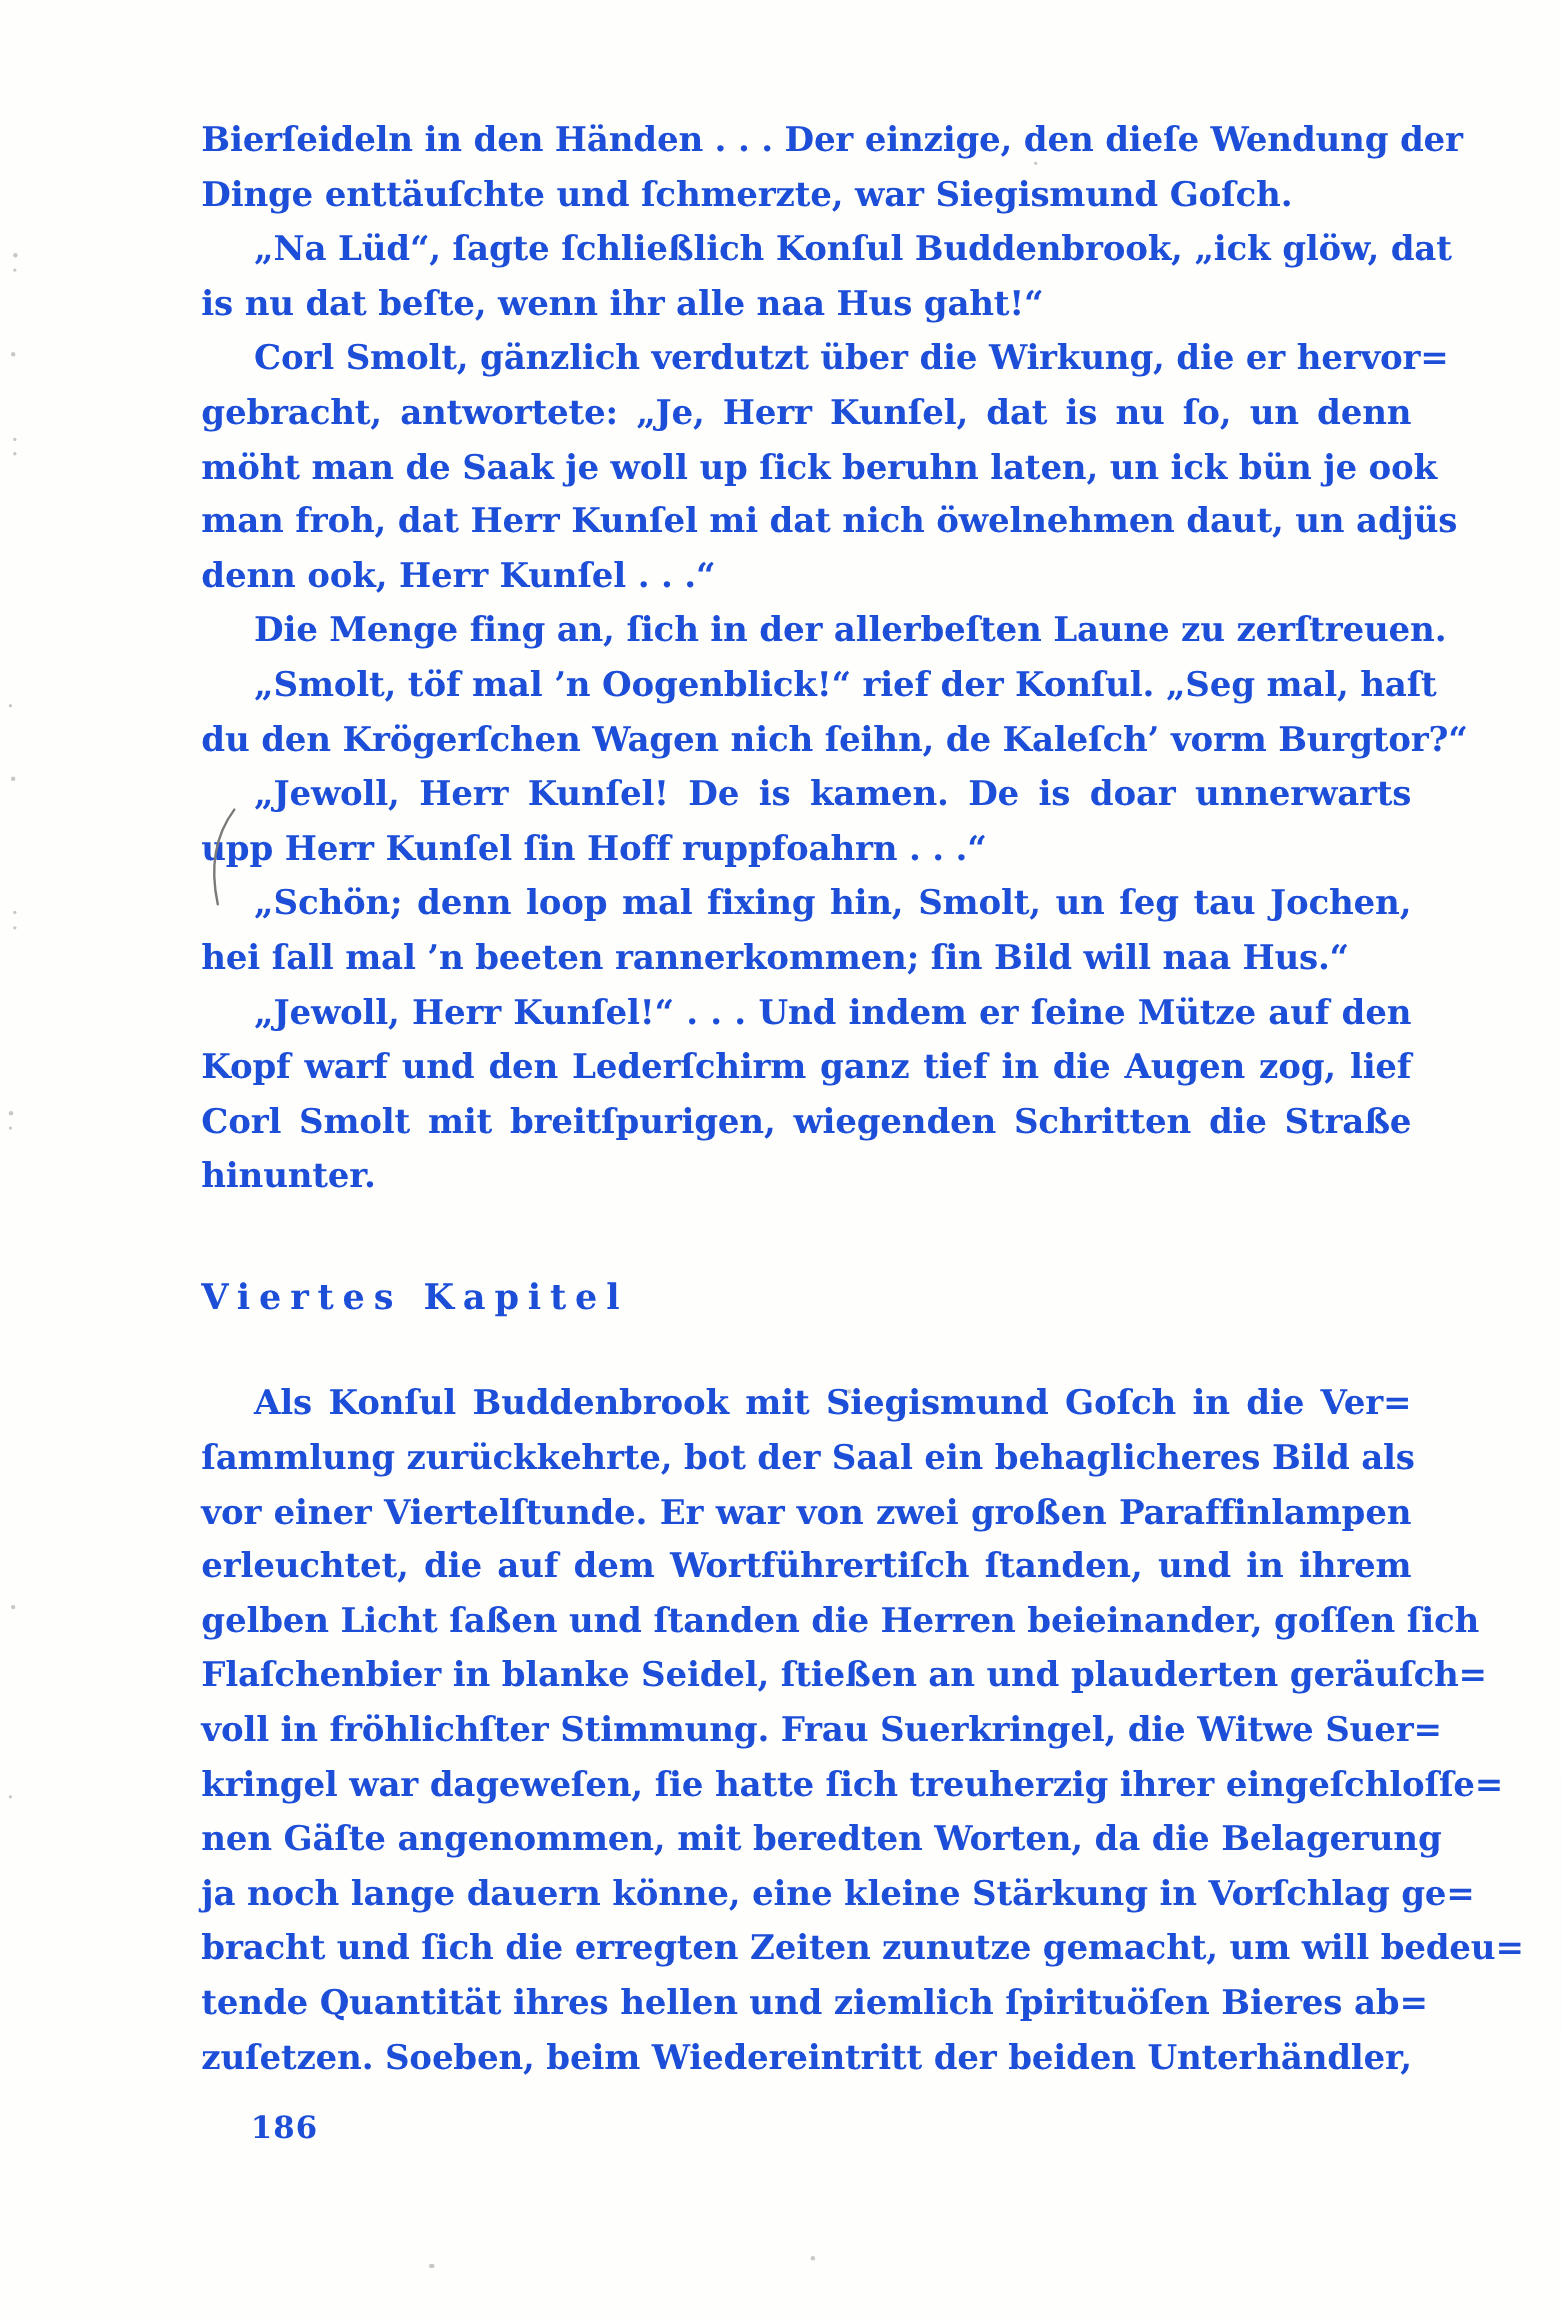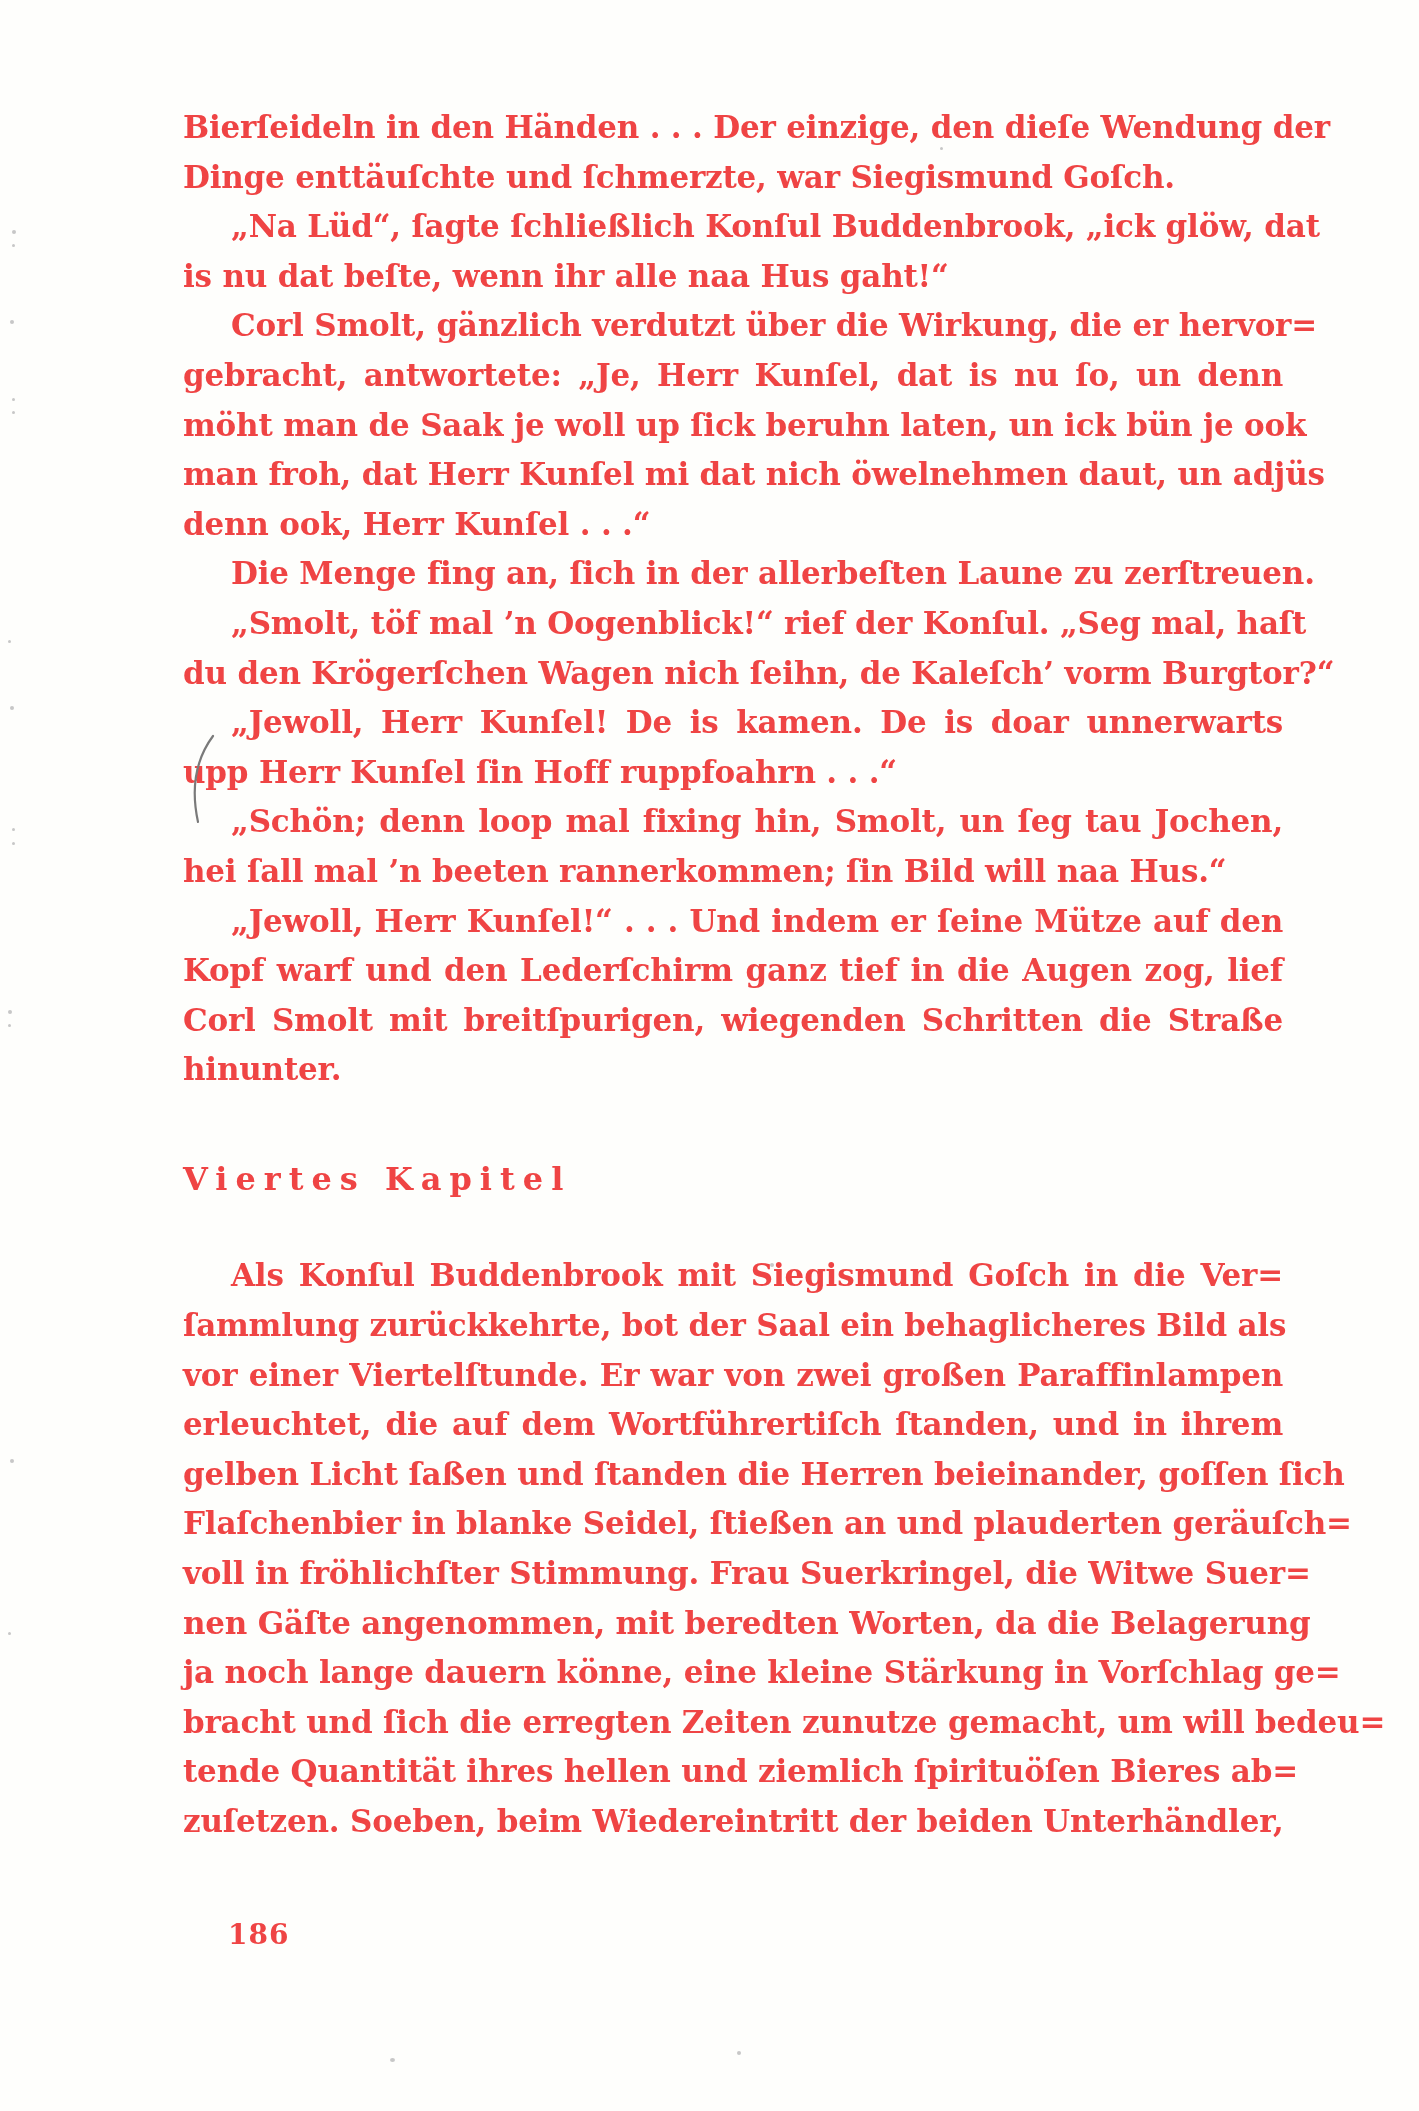--- a/index.html
+++ b/index.html
@@ -3,21 +3,21 @@
 <meta charset="utf-8">
 <style>
   html, body { margin: 0; padding: 0; background: #e8e8e8; }
   .page {
     position: relative;
     width: 1419px;
     height: 2111px;
     background: #fefefc;
     overflow: hidden;
     font-family: "DejaVu Serif", "Liberation Serif", serif;
-    color: #ef4444;
+    color: #1d4ed8;
   }
   .text-block {
     position: absolute;
     left: 183px;
     top: 103px;
     width: 1100px;
     font-size: 31px;
     font-weight: bold;
     line-height: 49.6px;
     letter-spacing: -0.2px;
@@ -105,20 +105,21 @@
       </div>
       <div class="chapter-heading">Viertes Kapitel</div>
       <div class="paragraph">
         <div class="line indent">Als Konſul Buddenbrook mit Siegismund Goſch in die Ver=</div>
         <div class="line">ſammlung zurückkehrte, bot der Saal ein behaglicheres Bild als</div>
         <div class="line">vor einer Viertelſtunde. Er war von zwei großen Paraffinlampen</div>
         <div class="line">erleuchtet, die auf dem Wortführertiſch ſtanden, und in ihrem</div>
         <div class="line">gelben Licht ſaßen und ſtanden die Herren beieinander, goſſen ſich</div>
         <div class="line">Flaſchenbier in blanke Seidel, ſtießen an und plauderten geräuſch=</div>
         <div class="line">voll in fröhlichſter Stimmung. Frau Suerkringel, die Witwe Suer=</div>
+        <div class="line">kringel war dageweſen, ſie hatte ſich treuherzig ihrer eingeſchloſſe=</div>
         <div class="line">nen Gäſte angenommen, mit beredten Worten, da die Belagerung</div>
         <div class="line">ja noch lange dauern könne, eine kleine Stärkung in Vorſchlag ge=</div>
         <div class="line">bracht und ſich die erregten Zeiten zunutze gemacht, um will bedeu=</div>
         <div class="line">tende Quantität ihres hellen und ziemlich ſpirituöſen Bieres ab=</div>
         <div class="line">zuſetzen. Soeben, beim Wiedereintritt der beiden Unterhändler,</div>
       </div>
     </div>
 
   <div class="page-number">186</div>
 

